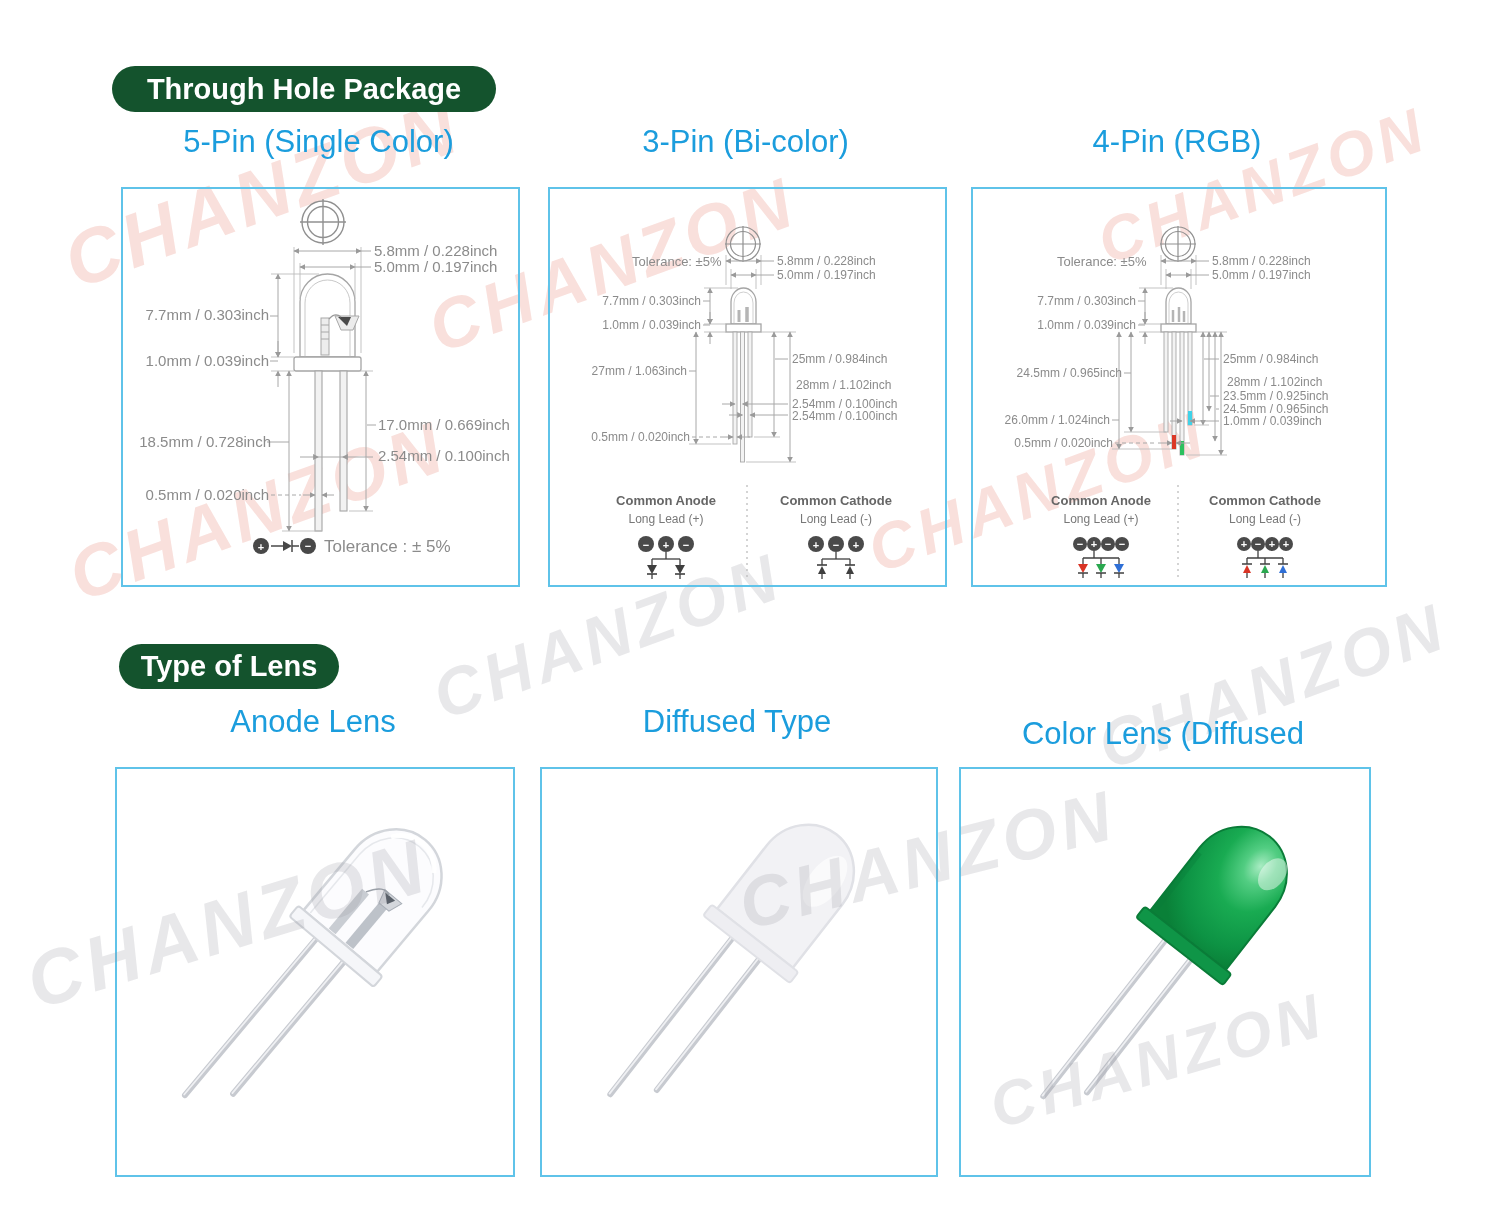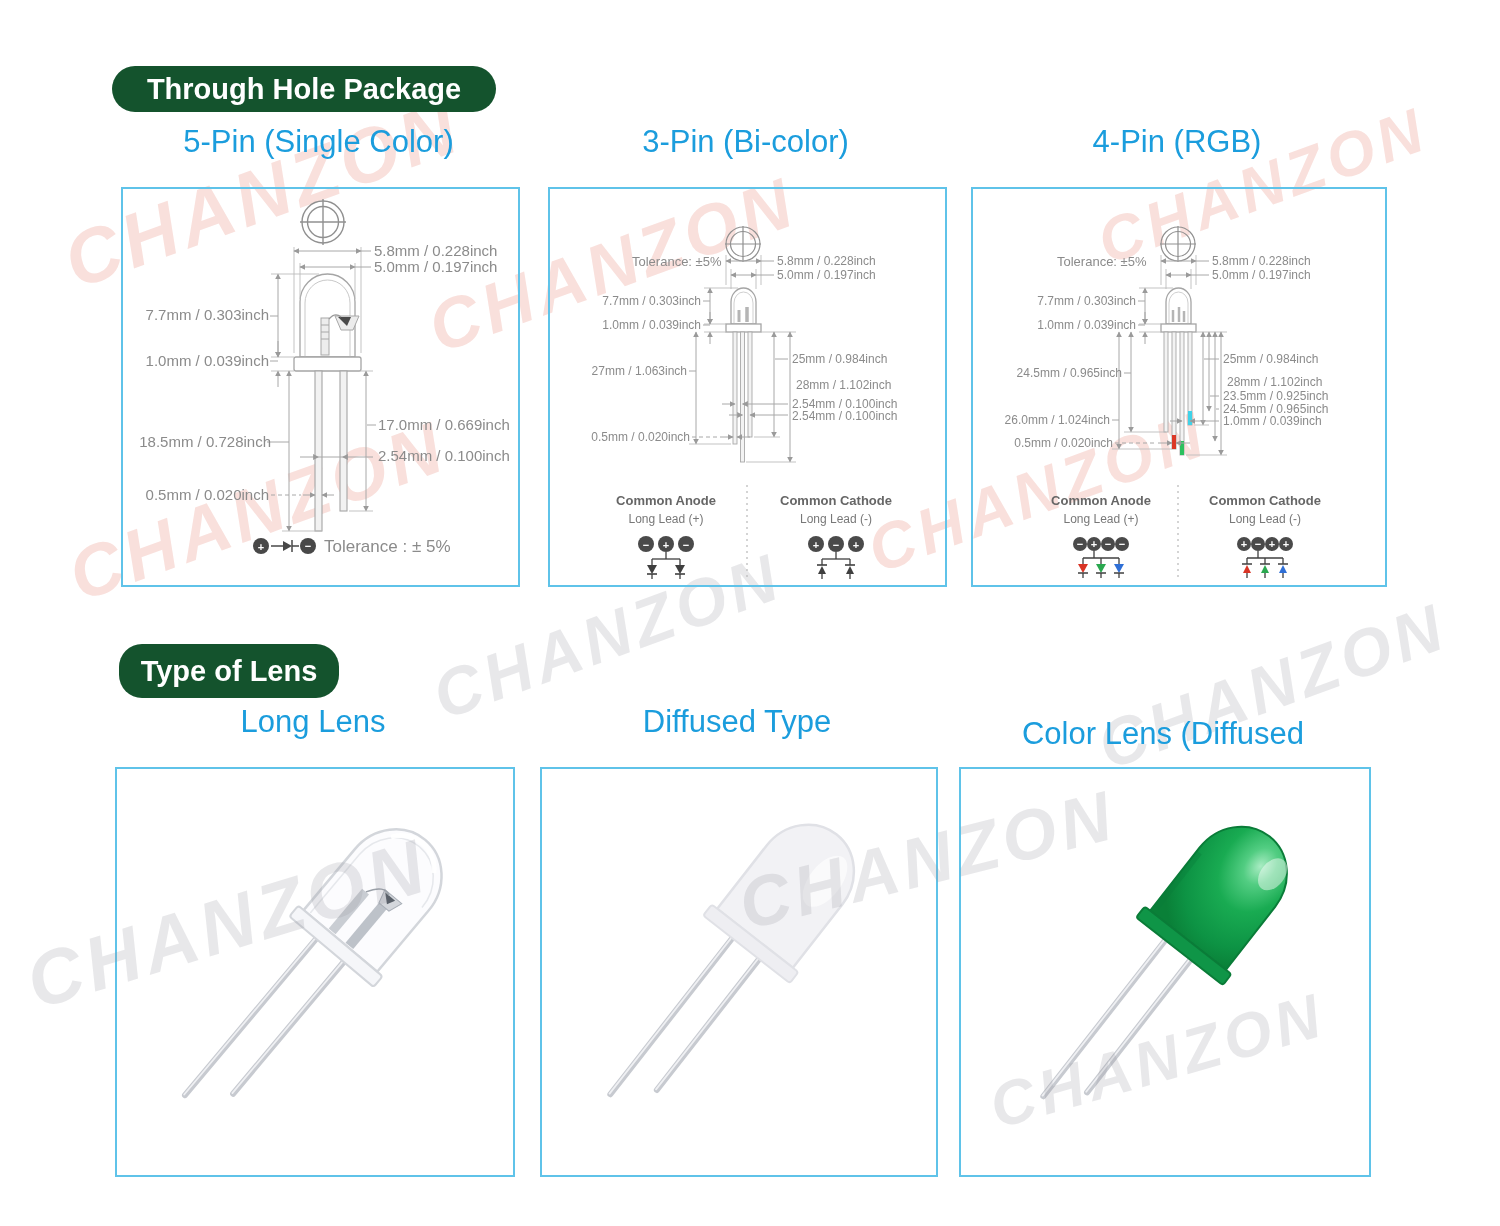--- a/index.html
+++ b/index.html
@@ -386,23 +386,23 @@
           <polygon points="288,384 296,384 292,376" fill="#2aa84f" stroke="none"></polygon>
           <line x1="292" y1="384" x2="292" y2="389"></line>
           <line x1="305" y1="375" x2="315" y2="375" stroke-width="1.5"></line>
           <polygon points="306,384 314,384 310,376" fill="#2f6fd6" stroke="none"></polygon>
           <line x1="310" y1="384" x2="310" y2="389"></line>
         </g>
       </g>
     </svg>
   </div>
 
-  <div class="badge" style="left:119px;top:644px;width:220px;height:54px;">Type of Lens</div>
-
-  <div class="ptitle" style="left:115px;top:704px;width:396px;">Long Lens</div>
+  <div class="badge" style="left:119px;top:644px;width:220px;height:45px;">Type of Lens</div>
+
+  <div class="ptitle" style="left:115px;top:704px;width:396px;">Anode Lens</div>
   <div class="ptitle" style="left:540px;top:704px;width:394px;">Diffused Type</div>
   <div class="ptitle" style="left:959px;top:704px;width:408px;margin-top:12px;">Color Lens (Diffused</div>
 
   <div class="pbox" style="left:115px;top:767px;width:396px;height:406px;">
     <svg width="396" height="406" viewBox="0 0 396 406">
       <g transform="translate(262,126) rotate(40)">
         <line x1="-20" y1="74" x2="-20" y2="278" stroke="#c7cad0" stroke-width="6" stroke-linecap="round"></line>
         <line x1="-21" y1="74" x2="-21" y2="278" stroke="#eff0f3" stroke-width="1.8" stroke-linecap="round"></line>
         <line x1="16" y1="74" x2="16" y2="246" stroke="#c7cad0" stroke-width="6" stroke-linecap="round"></line>
         <line x1="15" y1="74" x2="15" y2="246" stroke="#eff0f3" stroke-width="1.8" stroke-linecap="round"></line>

